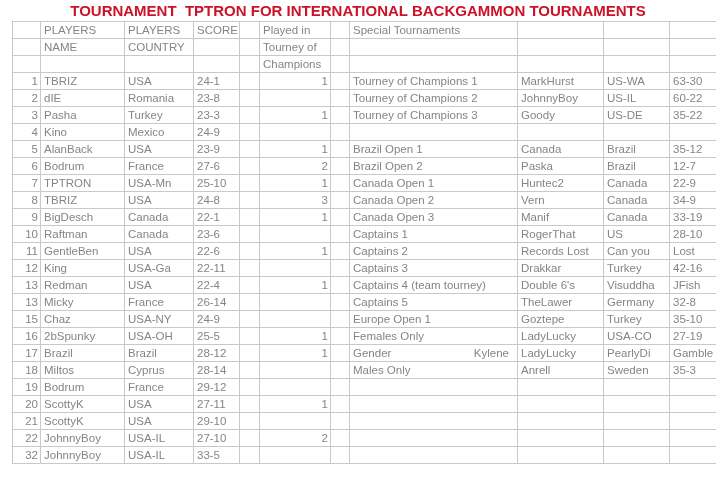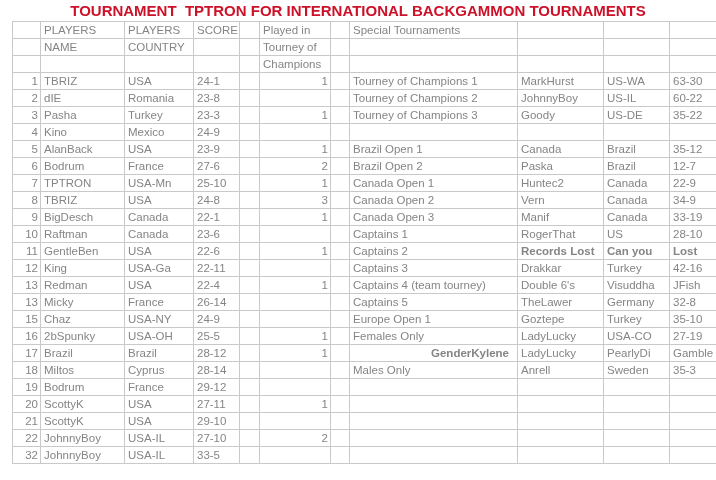--- a/index.html
+++ b/index.html
@@ -32,23 +32,23 @@
     height:16px;
     line-height:16px;
     padding:0 2px 0 3px;
     font-size:11.5px;
     color:var(--text-color);
     white-space:nowrap;
     overflow:hidden;
   }
   td.num{text-align:right;padding-right:5px;}
   td.played{text-align:right;padding-right:10px;}
-  td.bold{font-weight:bold;}
+  td.bold{font-weight:normal;}
   
-  td .cell-split{display:flex;justify-content:flex-end;padding-right:6px;font-weight:bold;}
+  td .cell-split{display:flex;justify-content:space-between;padding-right:6px;}
 </style>
 </head>
 <body>
 
 <div class="page">
   <div class="page-title">TOURNAMENT  TPTRON FOR INTERNATIONAL BACKGAMMON TOURNAMENTS</div>
 
   <table class="stats">
     <colgroup>
       <col style="width:28px">

